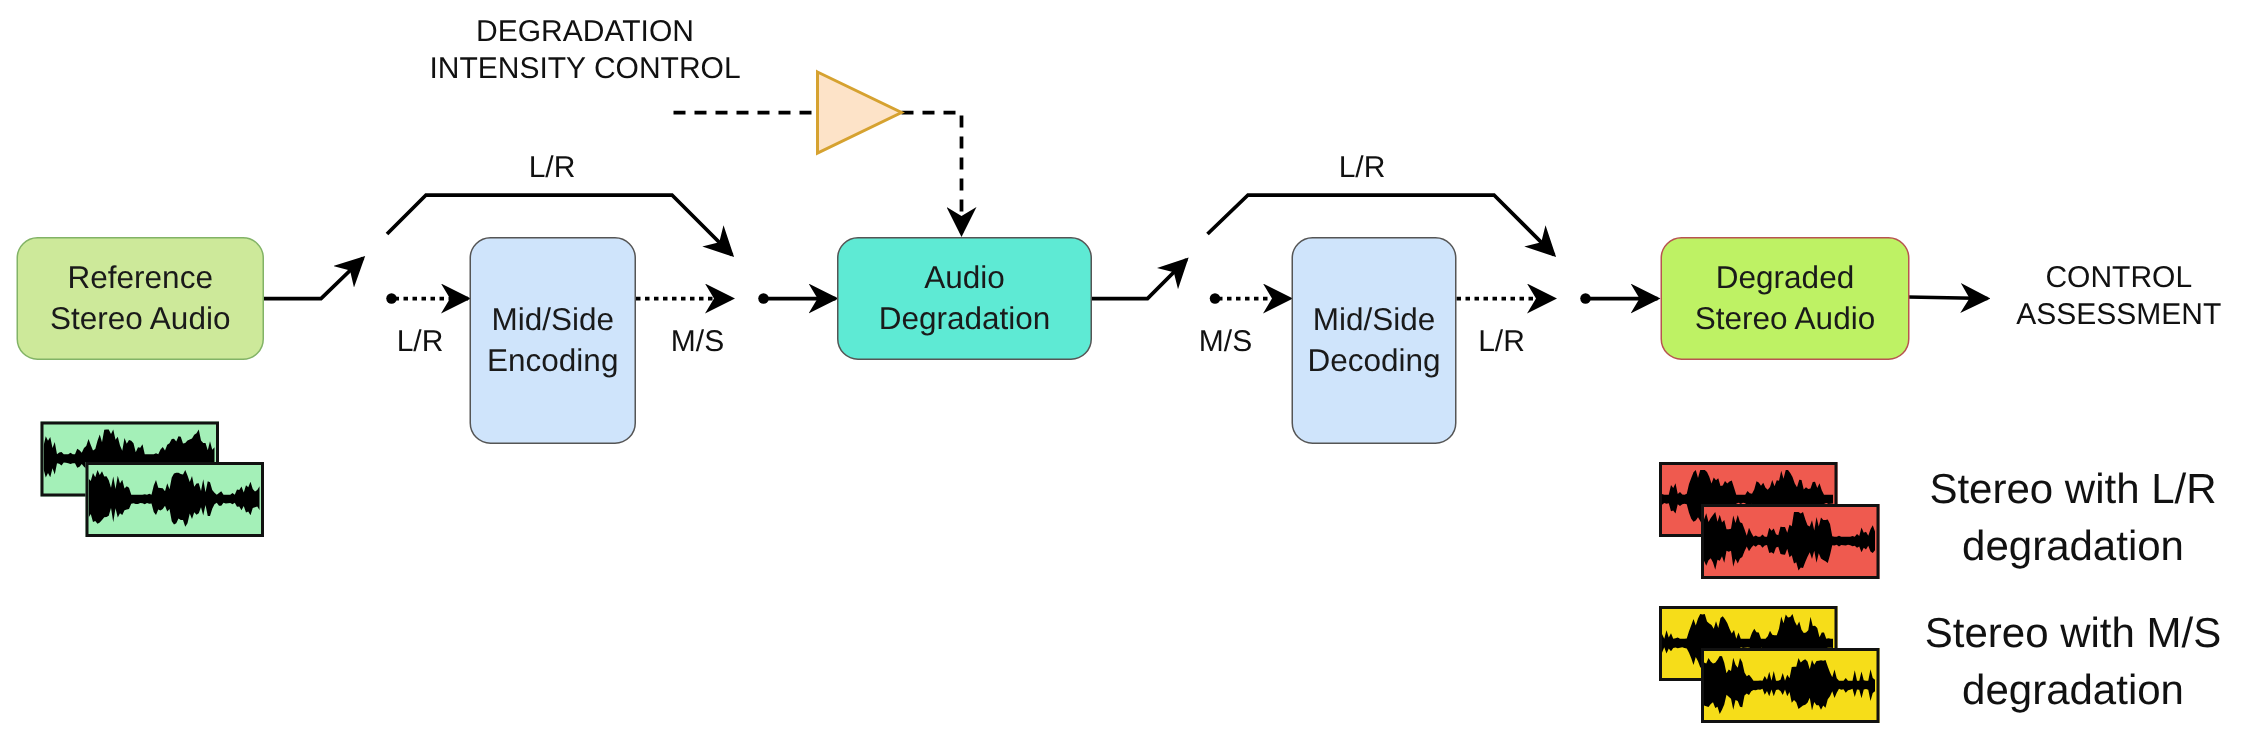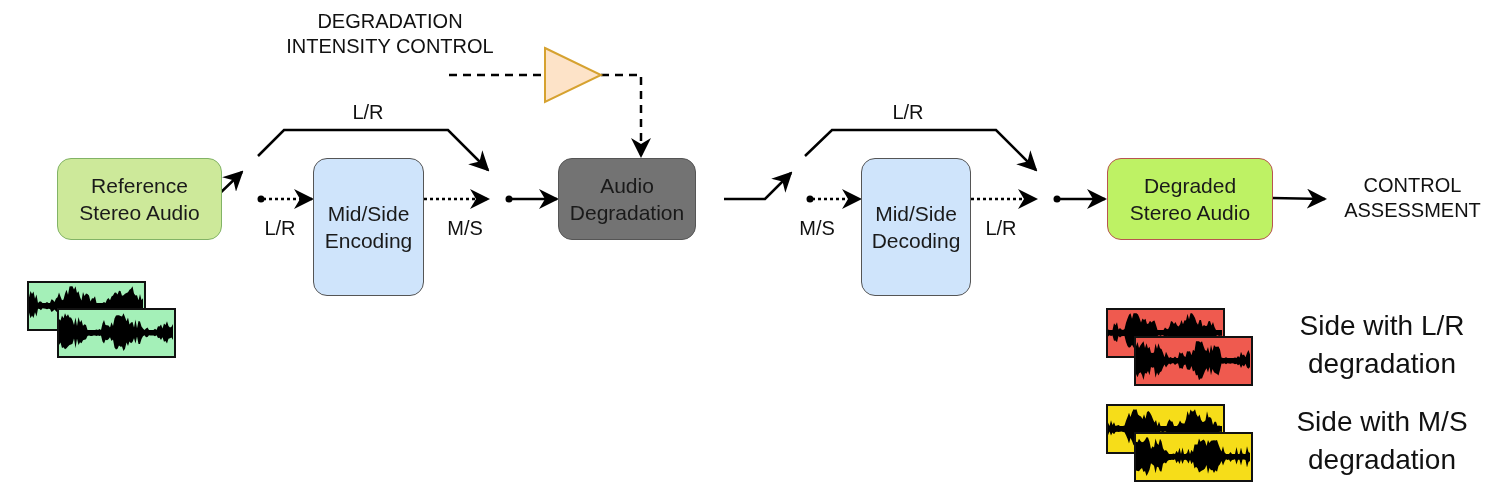--- a/index.html
+++ b/index.html
@@ -43,29 +43,29 @@
   <polyline points="724,199 765,199 791,173" fill="none" stroke="#000" stroke-width="2.5" marker-end="url(#ah)"></polyline>
   <polyline points="805,156 832,130 996,130 1036,170" fill="none" stroke="#000" stroke-width="2.5" marker-end="url(#ah)"></polyline>
   <circle cx="810" cy="199" r="3.5" fill="#000"></circle>
   <line x1="812" y1="199" x2="860" y2="199" stroke="#000" stroke-width="2.5" stroke-dasharray="3,3" marker-end="url(#ah)"></line>
   <line x1="971" y1="199" x2="1036" y2="199" stroke="#000" stroke-width="2.5" stroke-dasharray="3,3" marker-end="url(#ah)"></line>
   <circle cx="1057" cy="199" r="3.5" fill="#000"></circle>
   <line x1="1057" y1="199" x2="1105" y2="199" stroke="#000" stroke-width="2.5" marker-end="url(#ah)"></line>
   <line x1="1272" y1="198" x2="1325" y2="199" stroke="#000" stroke-width="2.5" marker-end="url(#ah)"></line>
 </svg>
 
-<div class="box" id="b-ref" style="left: 11px; top: 158px; width: 165px; height: 82px; border: 1.5px solid rgb(130, 179, 102); background: rgb(205, 233, 154); margin-left: 46px;">
+<div class="box" id="b-ref" style="left: 11px; top: 158px; width: 165px; height: 82px; border: 1.5px solid rgb(130, 179, 102); background: rgb(205, 233, 154);">
   <span>Reference
 Stereo Audio</span>
 </div>
 <div class="box" id="b-enc" style="left: 313px; top: 158px; width: 111px; height: 138px; border: 1.5px solid rgb(85, 85, 85); background: rgb(207, 228, 251);">
   <span>Mid/Side
 Encoding</span>
 </div>
-<div class="box" id="b-deg" style="left: 558px; top: 158px; width: 138px; height: 82px; border: 1.5px solid rgb(85, 85, 85); background: #737373;">
+<div class="box" id="b-deg" style="left: 558px; top: 158px; width: 170px; height: 82px; border: 1.5px solid rgb(85, 85, 85); background: #5eead4;">
   <span>Audio
 Degradation</span>
 </div>
 <div class="box" id="b-dec" style="left: 861px; top: 158px; width: 110px; height: 138px; border: 1.5px solid rgb(85, 85, 85); background: rgb(207, 228, 251);">
   <span>Mid/Side
 Decoding</span>
 </div>
 <div class="box" id="b-dgd" style="left: 1107px; top: 158px; width: 166px; height: 82px; border: 1.5px solid rgb(184, 84, 80); background: #bef264;">
   <span>Degraded
 Stereo Audio</span>
@@ -108,16 +108,16 @@
         <path d="M0.0,16.6 L1.5,19.9 L3.0,14.2 L4.5,19.0 L6.0,16.2 L7.5,19.9 L9.0,19.5 L10.5,19.0 L12.0,19.9 L13.5,19.9 L15.0,19.9 L16.5,19.6 L18.0,14.8 L19.5,10.9 L21.0,6.7 L22.5,11.0 L24.0,6.3 L25.5,3.3 L27.0,3.7 L28.5,3.3 L30.0,8.4 L31.5,9.7 L33.0,10.6 L34.5,13.1 L36.0,8.2 L37.5,12.7 L39.0,6.0 L40.5,4.9 L42.0,6.8 L43.5,9.4 L45.0,13.2 L46.5,16.4 L48.0,14.0 L49.5,19.9 L51.0,15.6 L52.5,19.9 L54.0,19.9 L55.5,19.9 L57.0,19.9 L58.5,19.9 L60.0,15.8 L61.5,13.2 L63.0,15.5 L64.5,15.6 L66.0,19.9 L67.5,19.9 L69.0,19.9 L70.5,18.1 L72.0,14.5 L73.5,17.1 L75.0,17.5 L76.5,17.5 L78.0,13.2 L79.5,5.0 L81.0,9.5 L82.5,3.6 L84.0,5.6 L85.5,5.3 L87.0,3.3 L88.5,8.4 L90.0,11.1 L91.5,8.4 L93.0,13.8 L94.5,16.0 L96.0,15.7 L97.5,14.2 L99.0,5.2 L100.5,11.4 L102.0,11.1 L103.5,12.7 L105.0,18.9 L106.5,15.7 L108.0,15.7 L109.5,19.9 L111.0,19.5 L112.5,19.9 L114.0,19.9 L114.0,26.0 L112.5,25.8 L111.0,25.9 L109.5,26.0 L108.0,29.5 L106.5,29.1 L105.0,26.9 L103.5,31.4 L102.0,34.4 L100.5,32.2 L99.0,38.4 L97.5,29.8 L96.0,28.1 L94.5,29.6 L93.0,30.3 L91.5,35.8 L90.0,34.5 L88.5,36.3 L87.0,40.9 L85.5,37.3 L84.0,35.5 L82.5,36.8 L81.0,36.3 L79.5,36.1 L78.0,30.6 L76.5,27.4 L75.0,27.5 L73.5,27.1 L72.0,29.2 L70.5,27.6 L69.0,26.1 L67.5,26.1 L66.0,25.9 L64.5,30.0 L63.0,29.7 L61.5,30.2 L60.0,28.5 L58.5,25.9 L57.0,25.6 L55.5,25.9 L54.0,26.0 L52.5,25.5 L51.0,28.9 L49.5,26.0 L48.0,31.1 L46.5,28.3 L45.0,30.8 L43.5,36.5 L42.0,37.3 L40.5,40.1 L39.0,39.6 L37.5,32.5 L36.0,33.8 L34.5,30.5 L33.0,33.1 L31.5,35.5 L30.0,35.2 L28.5,38.4 L27.0,40.0 L25.5,38.9 L24.0,34.9 L22.5,32.0 L21.0,37.4 L19.5,32.8 L18.0,29.2 L16.5,26.3 L15.0,26.0 L13.5,25.5 L12.0,25.8 L10.5,26.1 L9.0,25.7 L7.5,26.0 L6.0,28.2 L4.5,26.4 L3.0,29.6 L1.5,25.5 L0.0,29.2 Z" fill="#000"></path>
       </svg>
     </div>
     <div class="wave" style="left: 1134px; top: 432px; width: 119px; height: 50px; background: rgb(246, 221, 25);">
       <svg width="115" height="46">
         <path d="M0.0,7.7 L1.5,8.3 L3.0,4.7 L4.5,7.0 L6.0,8.3 L7.5,7.8 L9.0,5.9 L10.5,3.3 L12.0,3.5 L13.5,7.8 L15.0,14.9 L16.5,12.3 L18.0,13.4 L19.5,4.5 L21.0,9.2 L22.5,11.1 L24.0,4.7 L25.5,7.5 L27.0,14.3 L28.5,16.8 L30.0,15.9 L31.5,17.7 L33.0,19.9 L34.5,19.9 L36.0,19.9 L37.5,19.6 L39.0,19.9 L40.5,16.7 L42.0,19.1 L43.5,13.8 L45.0,19.9 L46.5,13.4 L48.0,19.9 L49.5,19.9 L51.0,19.1 L52.5,14.7 L54.0,19.9 L55.5,15.8 L57.0,18.2 L58.5,10.6 L60.0,10.5 L61.5,10.5 L63.0,4.6 L64.5,7.7 L66.0,6.4 L67.5,5.5 L69.0,7.0 L70.5,12.1 L72.0,6.0 L73.5,9.1 L75.0,6.7 L76.5,6.5 L78.0,6.2 L79.5,6.5 L81.0,6.0 L82.5,10.4 L84.0,14.4 L85.5,17.5 L87.0,12.3 L88.5,18.2 L90.0,19.9 L91.5,19.9 L93.0,19.9 L94.5,18.0 L96.0,19.9 L97.5,19.9 L99.0,19.9 L100.5,12.9 L102.0,19.9 L103.5,19.9 L105.0,13.6 L106.5,19.5 L108.0,19.9 L109.5,19.9 L111.0,12.2 L112.5,18.0 L114.0,19.1 L114.0,26.9 L112.5,28.0 L111.0,33.4 L109.5,25.9 L108.0,25.4 L106.5,25.6 L105.0,31.5 L103.5,25.8 L102.0,25.7 L100.5,30.6 L99.0,25.2 L97.5,25.8 L96.0,26.1 L94.5,27.9 L93.0,25.5 L91.5,25.9 L90.0,25.2 L88.5,27.8 L87.0,31.4 L85.5,26.9 L84.0,30.2 L82.5,32.1 L81.0,37.8 L79.5,36.3 L78.0,39.1 L76.5,36.1 L75.0,36.2 L73.5,34.0 L72.0,39.7 L70.5,31.1 L69.0,34.5 L67.5,35.8 L66.0,36.4 L64.5,37.5 L63.0,38.6 L61.5,34.2 L60.0,32.7 L58.5,34.5 L57.0,27.4 L55.5,30.2 L54.0,25.7 L52.5,29.4 L51.0,26.6 L49.5,25.7 L48.0,26.0 L46.5,30.1 L45.0,25.6 L43.5,30.1 L42.0,26.7 L40.5,29.2 L39.0,25.2 L37.5,25.9 L36.0,25.7 L34.5,26.1 L33.0,26.0 L31.5,26.9 L30.0,29.4 L28.5,28.4 L27.0,29.7 L25.5,37.5 L24.0,37.2 L22.5,33.3 L21.0,32.7 L19.5,39.2 L18.0,31.8 L16.5,30.5 L15.0,29.2 L13.5,35.7 L12.0,39.2 L10.5,42.0 L9.0,37.1 L7.5,38.0 L6.0,34.1 L4.5,35.3 L3.0,37.3 L1.5,36.9 L0.0,36.4 Z" fill="#000"></path>
       </svg>
     </div>
   </div>
 
-<div class="lbl big" style="left:1262px;top:307px;width:240px;">Side with L/R
+<div class="lbl big" style="left:1262px;top:307px;width:240px;">Stereo with L/R
 degradation</div>
-<div class="lbl big" style="left:1262px;top:403px;width:240px;">Side with M/S
+<div class="lbl big" style="left:1262px;top:403px;width:240px;">Stereo with M/S
 degradation</div>
 
 </body></html>

